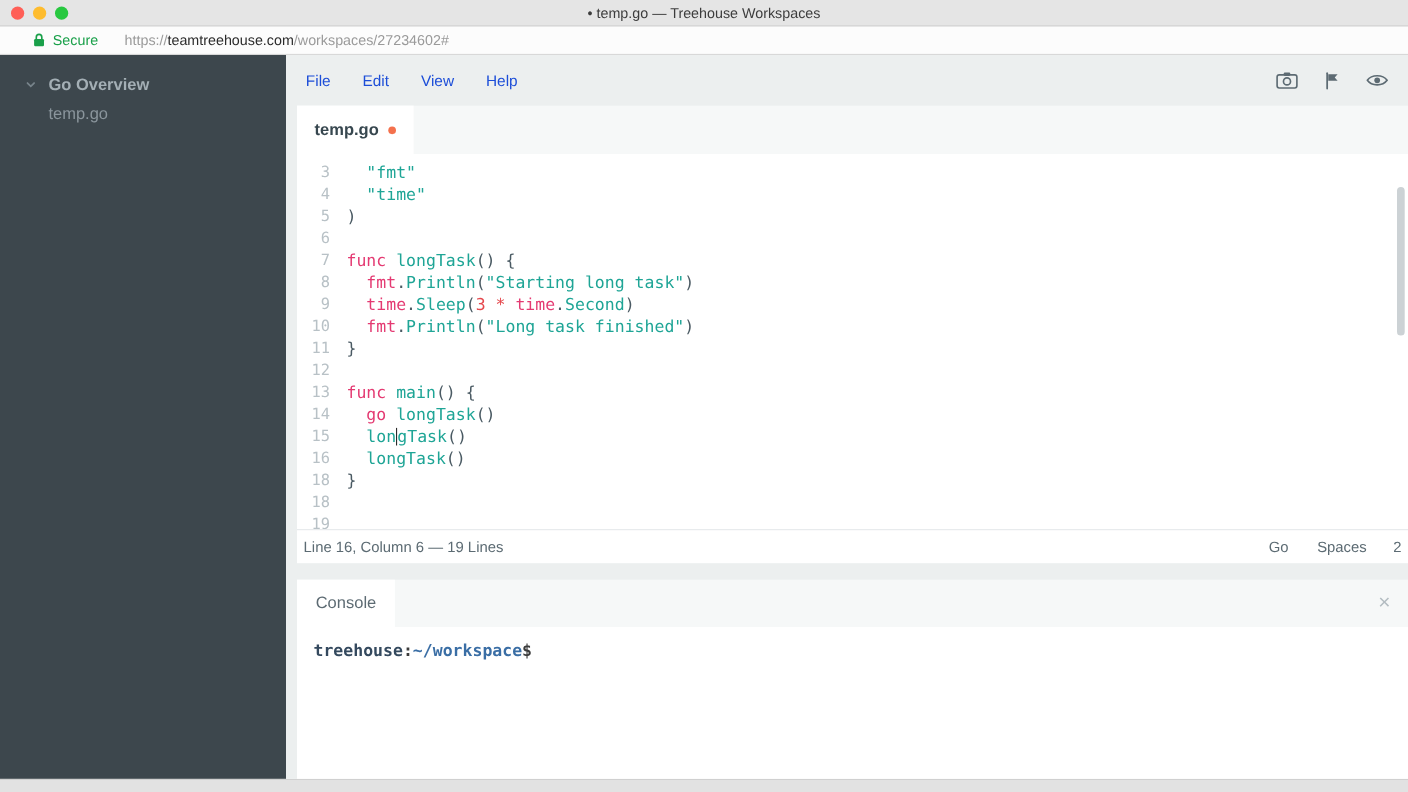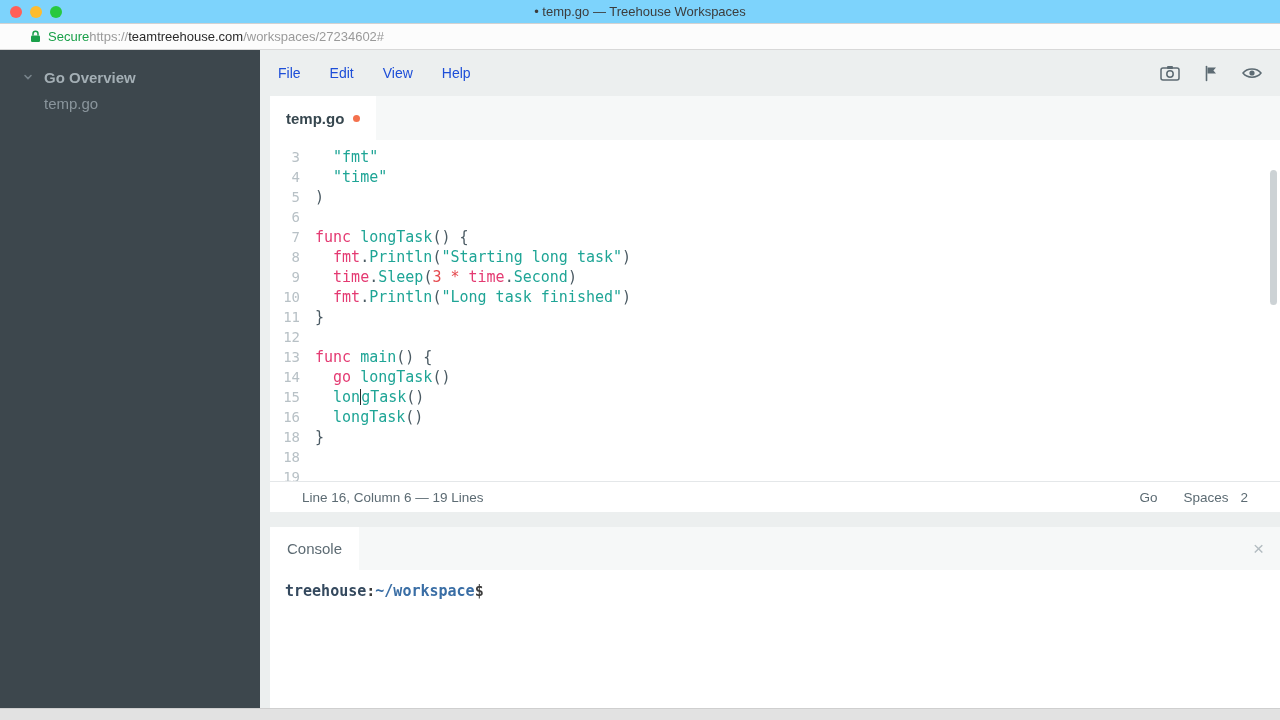--- a/index.html
+++ b/index.html
@@ -1,25 +1,25 @@
 <!DOCTYPE html>
 <html style="--keyword: #e43a72; --identifier: #1fa596; --string: #1fa596; --number: #e5484d; --plain: #4a5a63; --line-number: #b8c1c6; --tab-dot: #f4714d; --secure-green: #1aa04a; --sidebar-bg: #3d474d; --prompt-user: #34495e; --prompt-path: #3a6ea5;"><head>
 <meta charset="utf-8">
 <style>
   *{box-sizing:border-box;margin:0;padding:0}
   html,body{width:1280px;height:720px;overflow:hidden;font-family:"Liberation Sans",sans-serif;background:#fff}
   
-  .titlebar{height:24px;background:#7dd3fc;border-bottom:1px solid #d2d2d2;position:relative;display:flex;align-items:center;justify-content:center}
+  .titlebar{height:24px;background:#e5e5e5;border-bottom:1px solid #d2d2d2;position:relative;display:flex;align-items:center;justify-content:center}
   .traffic{position:absolute;left:10px;top:0;height:100%;display:flex;align-items:center;gap:8px}
   .light{width:12px;height:12px;border-radius:50%}
   .light.red{background:#ff5f57}.light.yellow{background:#febc2e}.light.green{background:#28c840}
   .window-title{font-size:13px;color:#3c3c3c}
   .urlbar{height:26px;background:#fcfcfc;border-bottom:1px solid #d8d8d8;display:flex;align-items:center;padding:0 30px;font-size:13px}
   .secure{color:var(--secure-green,#1aa04a);margin-left:7px}
-  .url{color:#9a9a9a}
+  .url{margin-left:24px;color:#9a9a9a}
   .url .domain{color:#2b2b2b}
   
   .app{display:flex;height:658px}
   .sidebar{width:260px;background:var(--sidebar-bg,#3d474d);padding-top:14px;flex-shrink:0}
   .side-item{display:flex;align-items:center;height:26px;padding-left:22px;font-size:15px;cursor:default}
   .side-icon{width:12px;margin-right:10px;display:inline-flex;align-items:center;justify-content:center}
   .side-item.folder .side-label{color:#a4afb5;font-weight:700}
   .side-item.file .side-label{color:#8a959c}
   .main{flex:1;background:#ecefef;padding-left:10px;display:flex;flex-direction:column;min-width:0}
   
@@ -36,24 +36,24 @@
   .ln{height:20px}
   .code-lines{padding-top:7px;padding-left:15px;font-family:"DejaVu Sans Mono",monospace;font-size:15px;line-height:20px}
   .code-line{white-space:pre;height:20px}
   .tok-kw{color:var(--keyword,#e43a72)}
   .tok-fn{color:var(--identifier,#1fa596)}
   .tok-str{color:var(--string,#1fa596)}
   .tok-num{color:var(--number,#e5484d)}
   .tok-plain{color:var(--plain,#4a5a63)}
   .cursor{display:inline-block;width:0;border-left:1.5px solid #2b2b2b;height:16px;vertical-align:middle;margin-top:-2px}
   .scroll-thumb{position:absolute;right:3px;top:30px;width:7px;height:135px;border-radius:4px;background:#ccd2d5}
-  .statusbar{height:31px;background:#fff;border-top:1px solid #e4e7e9;display:flex;align-items:center;padding:0 32px;font-size:13.5px;color:#5c6b73;flex-shrink:0}
+  .statusbar{height:31px;background:#fff;border-top:1px solid #e4e7e9;display:flex;align-items:center;padding:0 6px;font-size:13.5px;color:#5c6b73;flex-shrink:0}
   .status-left{flex:1}
   .status-right{display:flex;align-items:center;gap:26px}
-  .spaces{display:flex;gap:12px}
+  .spaces{display:flex;gap:24px}
   .panel-gap{height:15px;flex-shrink:0}
   
   .console-tabbar{height:43px;background:#f6f8f8;display:flex;align-items:center;position:relative;flex-shrink:0}
   .console-tab{height:100%;display:flex;align-items:center;background:#fff;padding:0 17px;font-size:15px;color:#5d6b73}
   .console-close{position:absolute;right:16px;font-size:19px;color:#b3bcc1;line-height:1;cursor:default}
   .console-body{background:#fff;flex:1;padding:12px 0 0 15px;font-family:"DejaVu Sans Mono",monospace;font-size:15px;font-weight:700}
   .prompt-user{color:var(--prompt-user,#34495e)}
   .prompt-plain{color:#3c3c3c}
   .prompt-path{color:var(--prompt-path,#3a6ea5)}
   .bottom-strip{height:12px;background:#e2e2e2;border-top:1px solid #cfcfcf}

